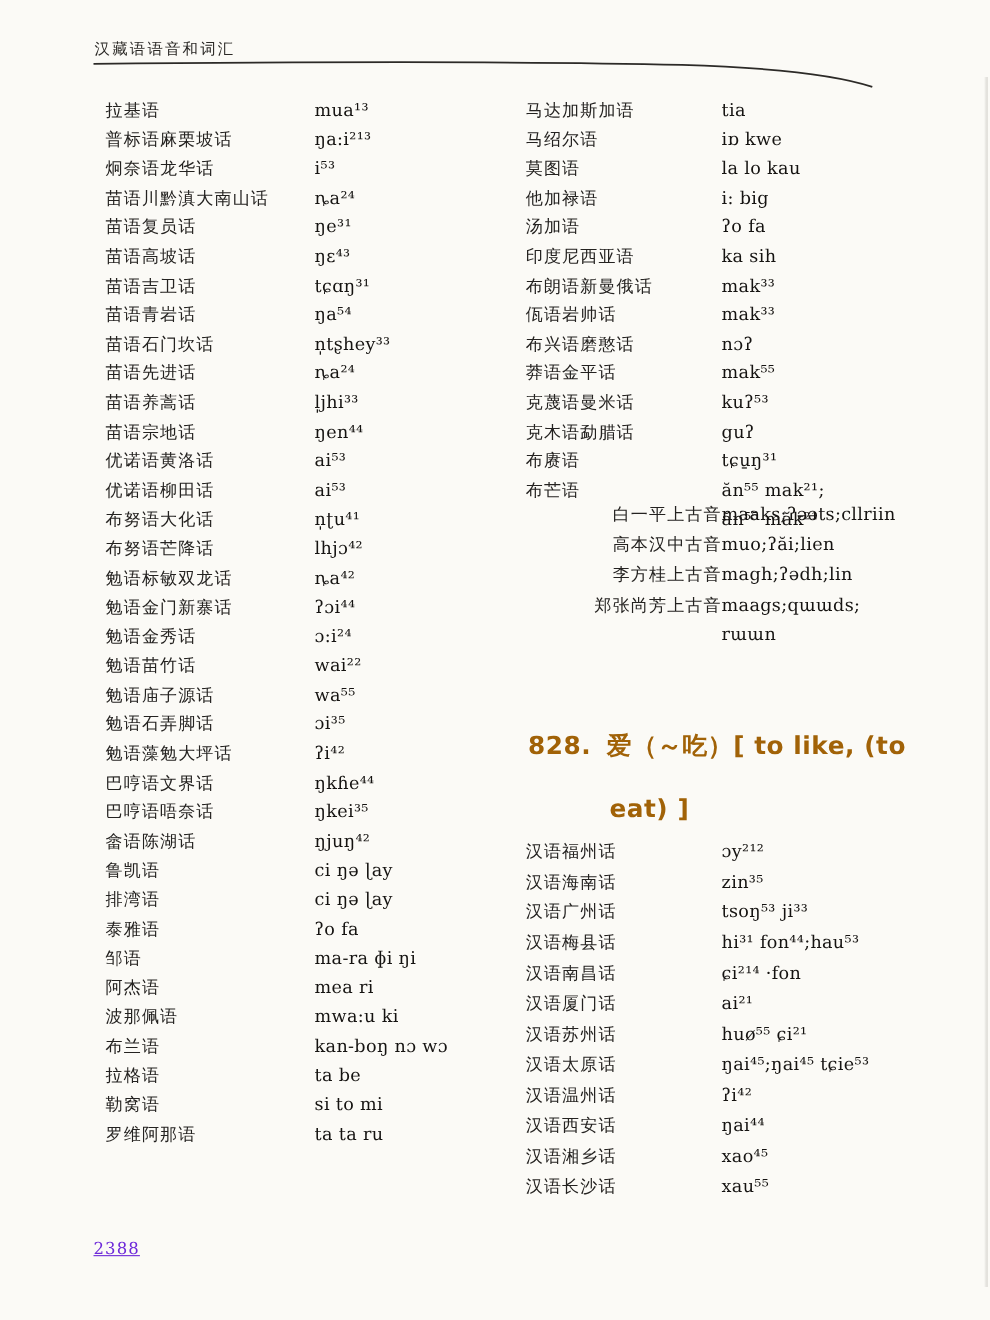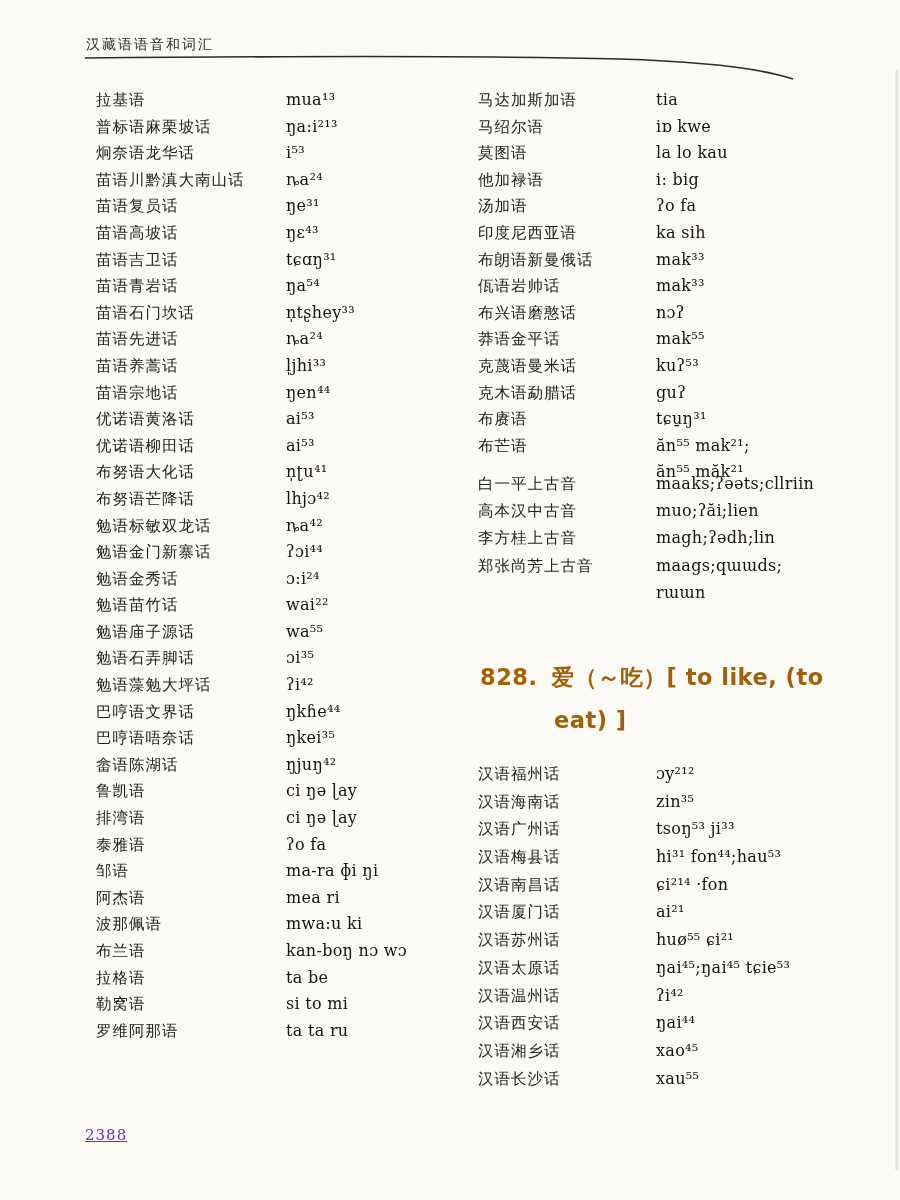--- a/index.html
+++ b/index.html
@@ -35,34 +35,34 @@
     white-space:nowrap;
   }
   .val{
     font-size:16px;color:#151311;
     font-family:"DejaVu Serif","DejaVu Sans",serif;
     white-space:nowrap;letter-spacing:.3px;
   }
   .col-left{left:96px;top:90px;width:380px;}
   .col-right-top{left:478px;top:90px;width:400px;}
   .col-right-top .lab{width:178px;flex:0 0 178px;}
-  .col-recon{left:478px;top:474px;width:400px;}
+  .col-recon{left:478px;top:458px;width:400px;text-align:right;}
   .col-recon .row{height:27.2px;}
   .col-recon .lab{width:178px;flex:0 0 178px;}
   .col-bottom{left:478px;top:764px;width:400px;}
   .col-bottom .row{height:27.7px;}
   .col-bottom .lab{width:178px;flex:0 0 178px;}
   .section-heading{
     position:absolute;left:480px;top:662px;width:410px;
     font-family:"DejaVu Sans",sans-serif;
     font-weight:bold;font-size:22.5px;color:#a16207;
     letter-spacing:.5px;
   }
   .section-heading .num{margin-right:14px;}
-  .section-heading .line2{margin-left:74px;margin-top:14px;}
+  .section-heading .line2{margin-left:74px;margin-top:30px;}
   .pageno{
     position:absolute;left:85px;top:1126px;
     font-size:15px;color:#6d28d9;letter-spacing:1px;text-decoration:underline;
   }
 </style>
 </head>
 <body>
 
 <div class="page">
 

